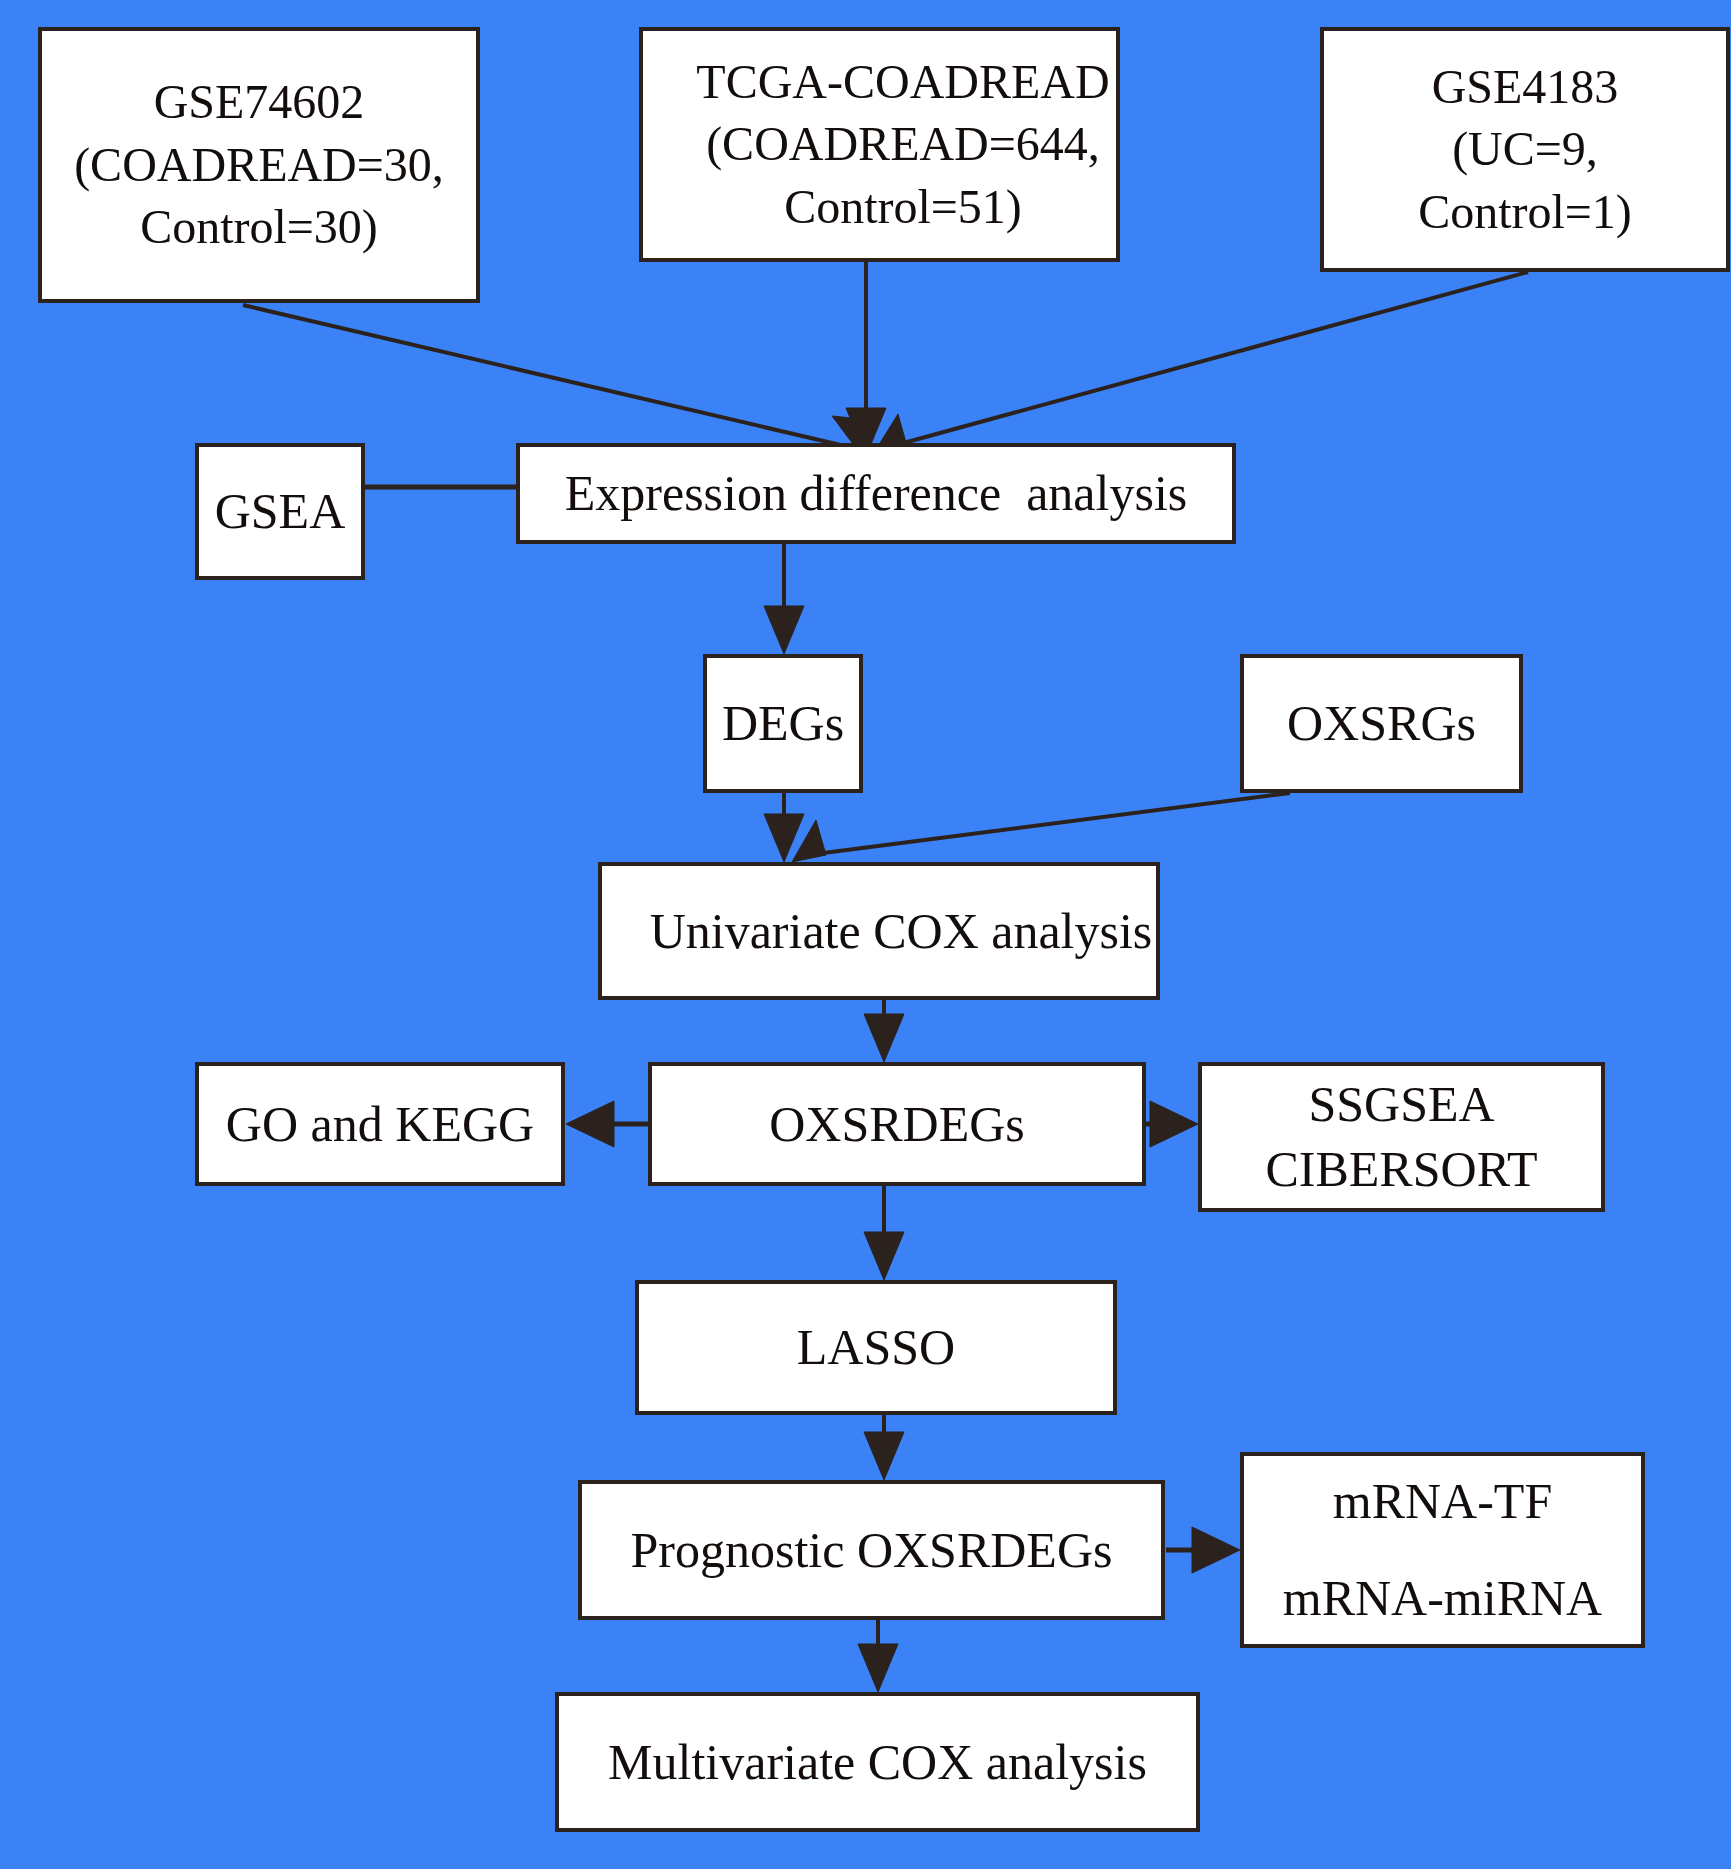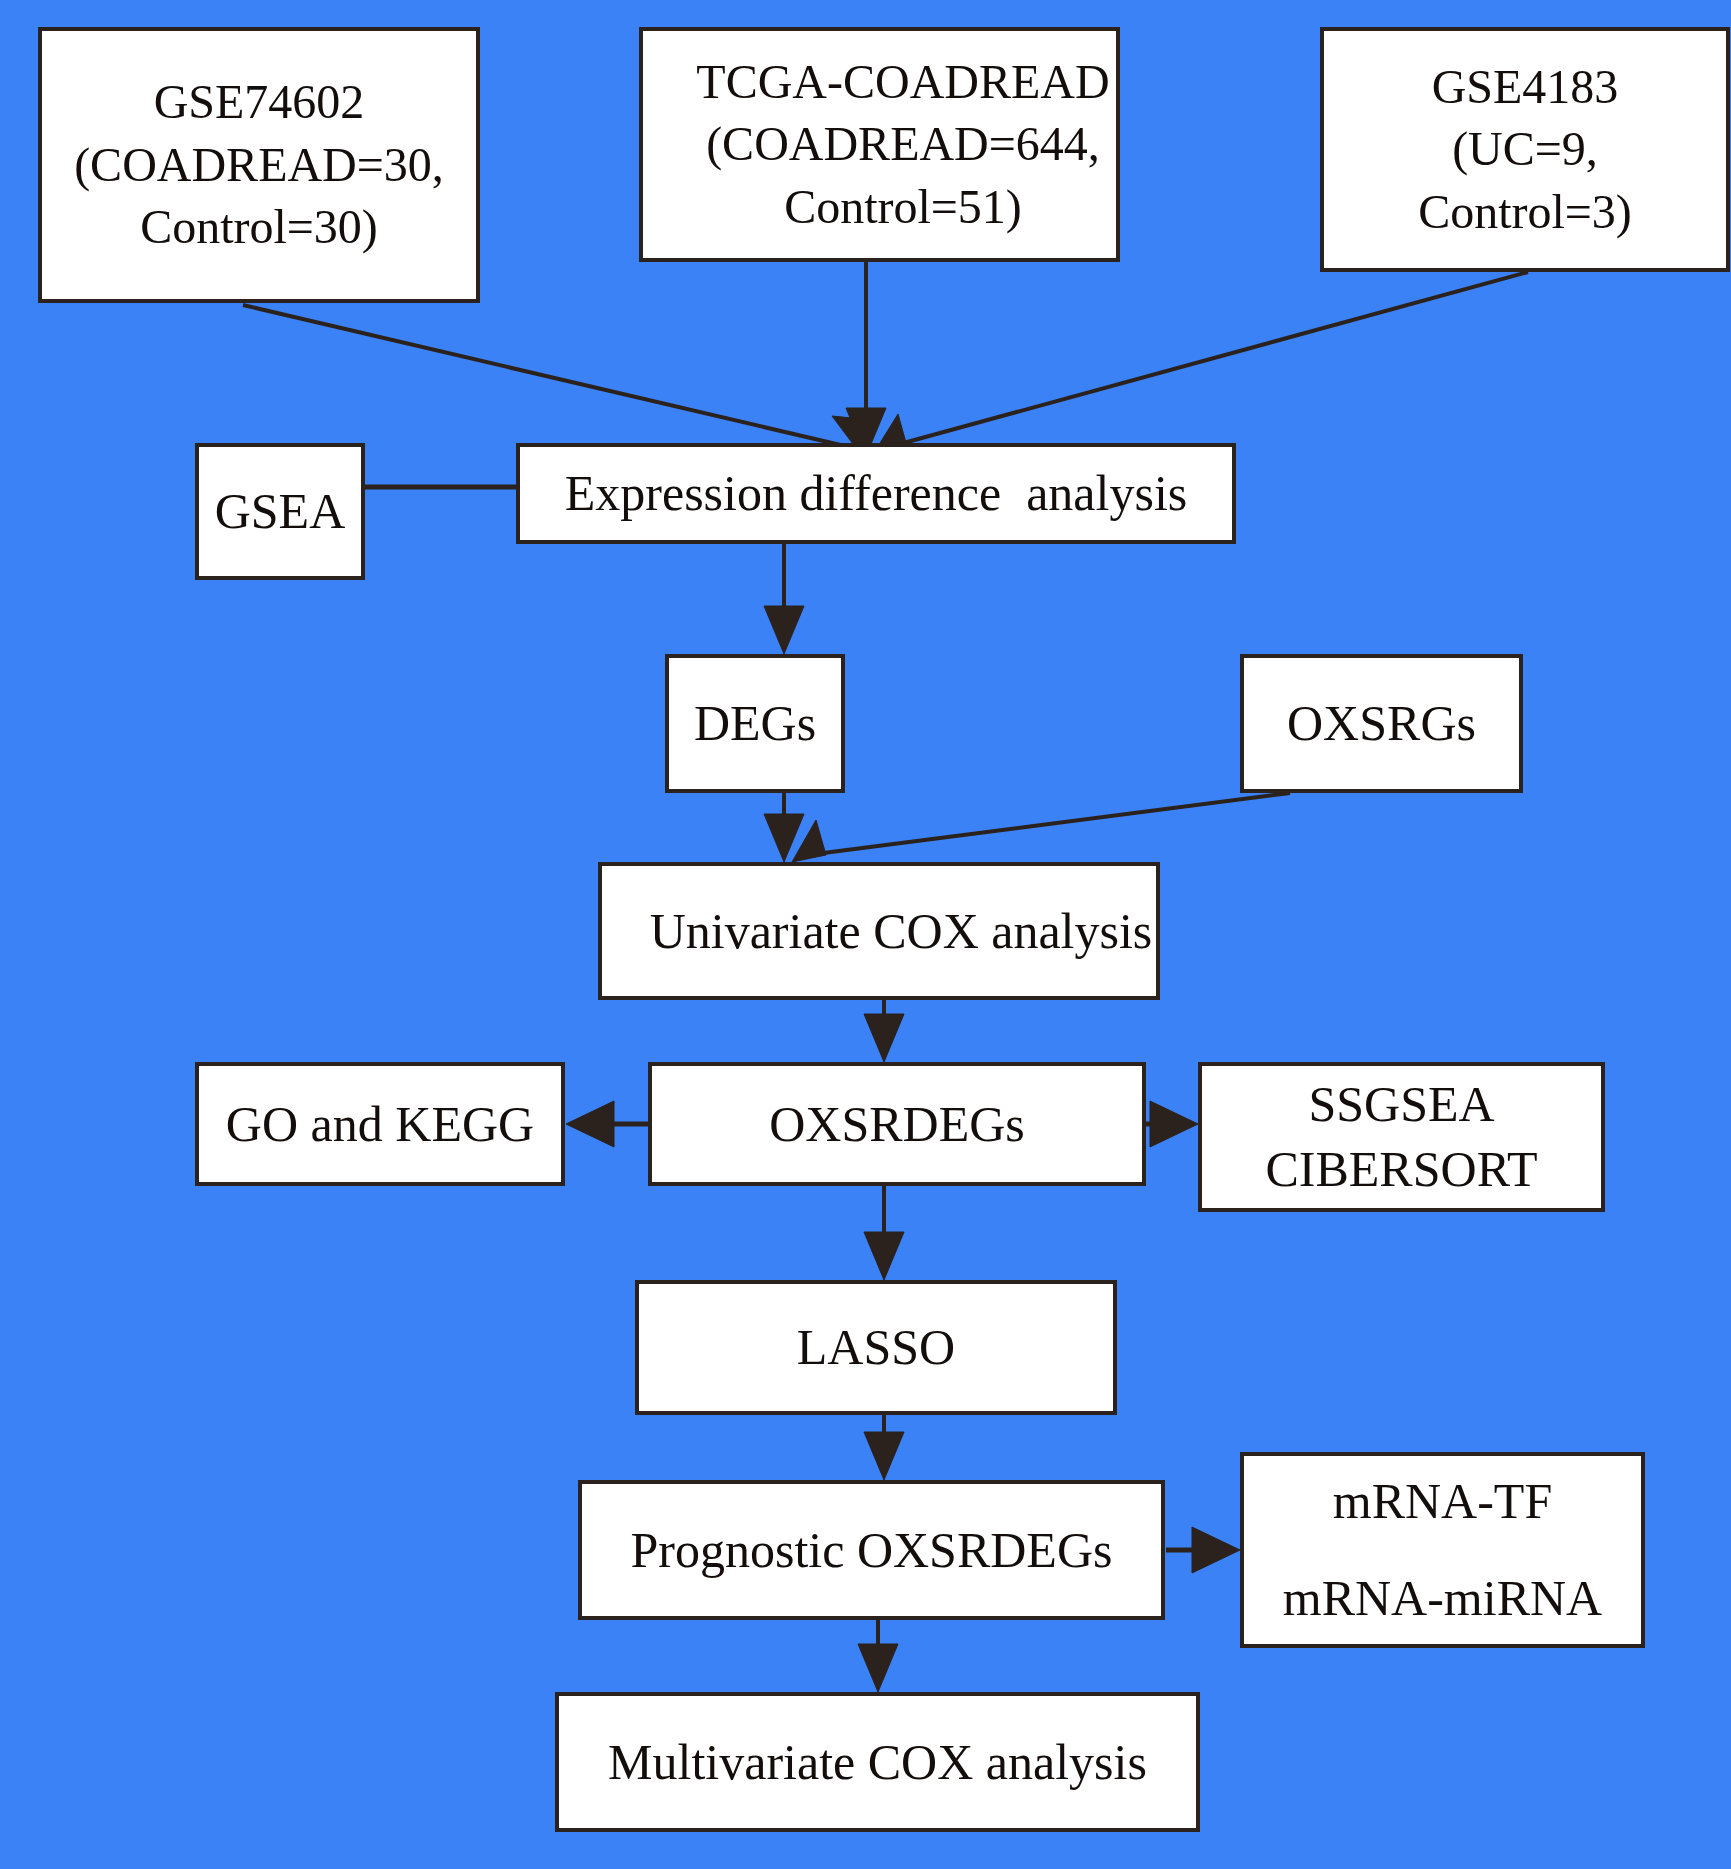--- a/index.html
+++ b/index.html
@@ -133,32 +133,32 @@
 
   <div class="node f48" style="left:639px; top:27px; width:481px; height:235px;padding-left:47px;">
     <span class="line">TCGA-COADREAD</span>
     <span class="line">(COADREAD=644,</span>
     <span class="line">Control=51)</span>
   </div>
 
   <div class="node f48" style="left:1320px; top:27px; width:410px; height:245px;">
     <span class="line">GSE4183</span>
     <span class="line">(UC=9,</span>
-    <span class="line">Control=3)</span>
+    <span class="line">Control=1)</span>
   </div>
 
   <div class="node f50" style="left:195px; top:443px; width:170px; height:137px;">
     <span class="line">GSEA</span>
   </div>
 
   <div class="node f50" style="left:516px; top:443px; width:720px; height:101px;">
     <span class="line">Expression difference  analysis</span>
   </div>
 
-  <div class="node f50" style="left:665px; top:654px; width:180px; height:139px;justify-content:center;">
+  <div class="node f50" style="left:703px; top:654px; width:160px; height:139px;justify-content:center;">
     <span class="line">DEGs</span>
   </div>
 
   <div class="node f50" style="left:1240px; top:654px; width:283px; height:139px;">
     <span class="line">OXSRGs</span>
   </div>
 
   <div class="node f50" style="left:598px; top:862px; width:562px; height:138px;padding-left:44px;">
     <span class="line">Univariate COX analysis</span>
   </div>

